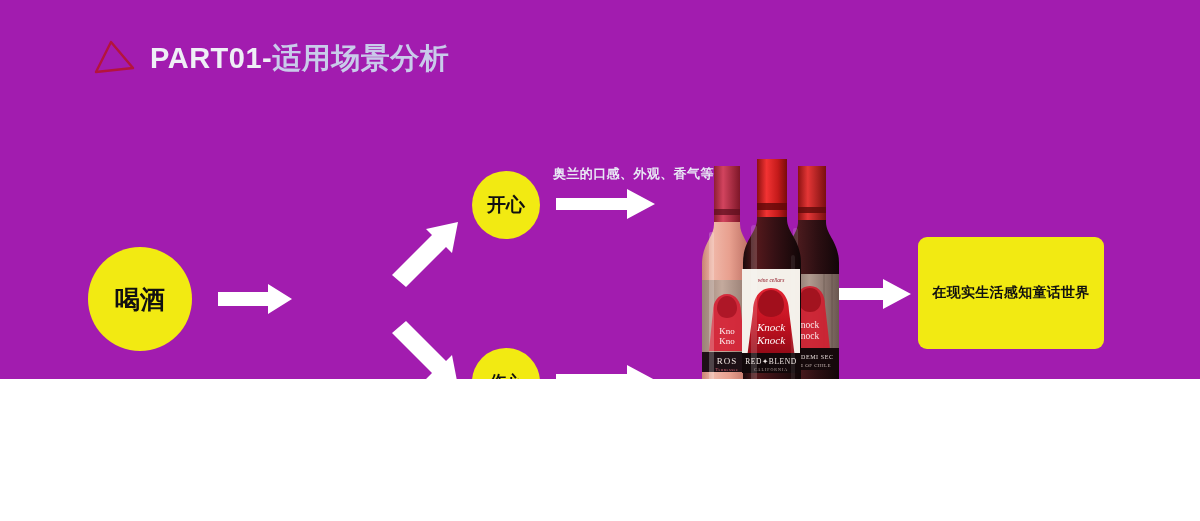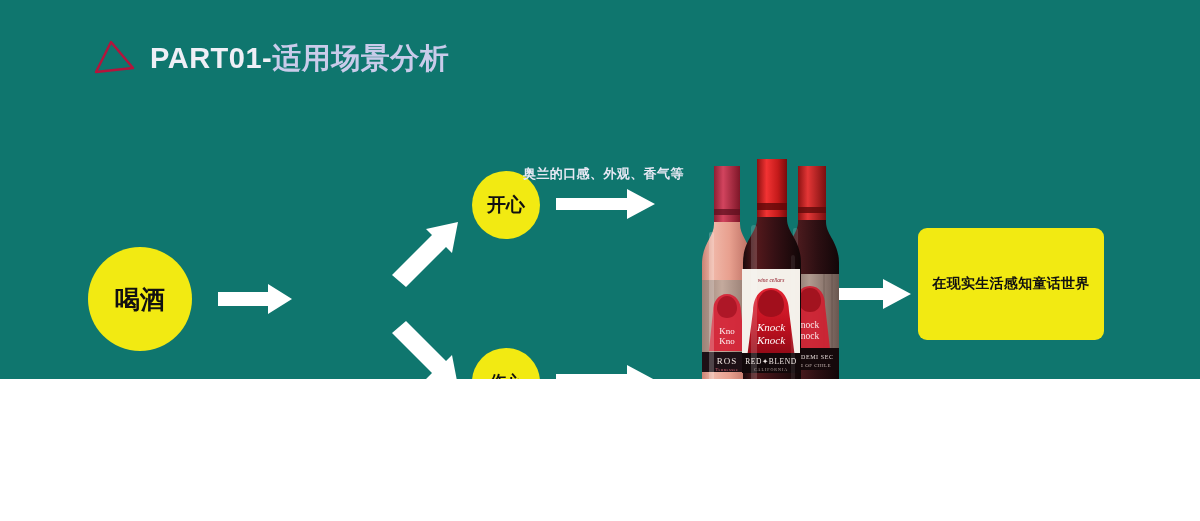--- a/index.html
+++ b/index.html
@@ -9,21 +9,21 @@
   body {
     width: 1200px;
     height: 521px;
     overflow: hidden;
     font-family: "Liberation Sans", "DejaVu Sans", sans-serif;
   }
   #slide {
     position: relative;
     width: 1200px;
     height: 379px;
-    background: #0f766e;
+    background: #a21caf;
     overflow: hidden;
   }
 
   
   #header {
     position: absolute;
     left: 92px;
     top: 38px;
     display: flex;
     align-items: center;
@@ -87,27 +87,27 @@
 
   
   .anno {
     position: absolute;
     color: #E9E9F5;
     font-size: 13px;
     font-weight: bold;
     white-space: nowrap;
     letter-spacing: 0.4px;
   }
-  #anno-top { left: 523px; top: 165px; }
+  #anno-top { left: 553px; top: 165px; }
   #anno-bottom { left: 557px; top: 399px; }
 
   
   #callout {
     position: absolute;
-    left: 918px; top: 228px;
+    left: 918px; top: 237px;
     width: 186px; height: 112px;
     background: #F2EA12;
     border-radius: 9px;
     display: flex;
     flex-direction: column;
     align-items: center;
     justify-content: center;
     gap: 5px;
     box-sizing: border-box;
     padding: 4px 6px;

